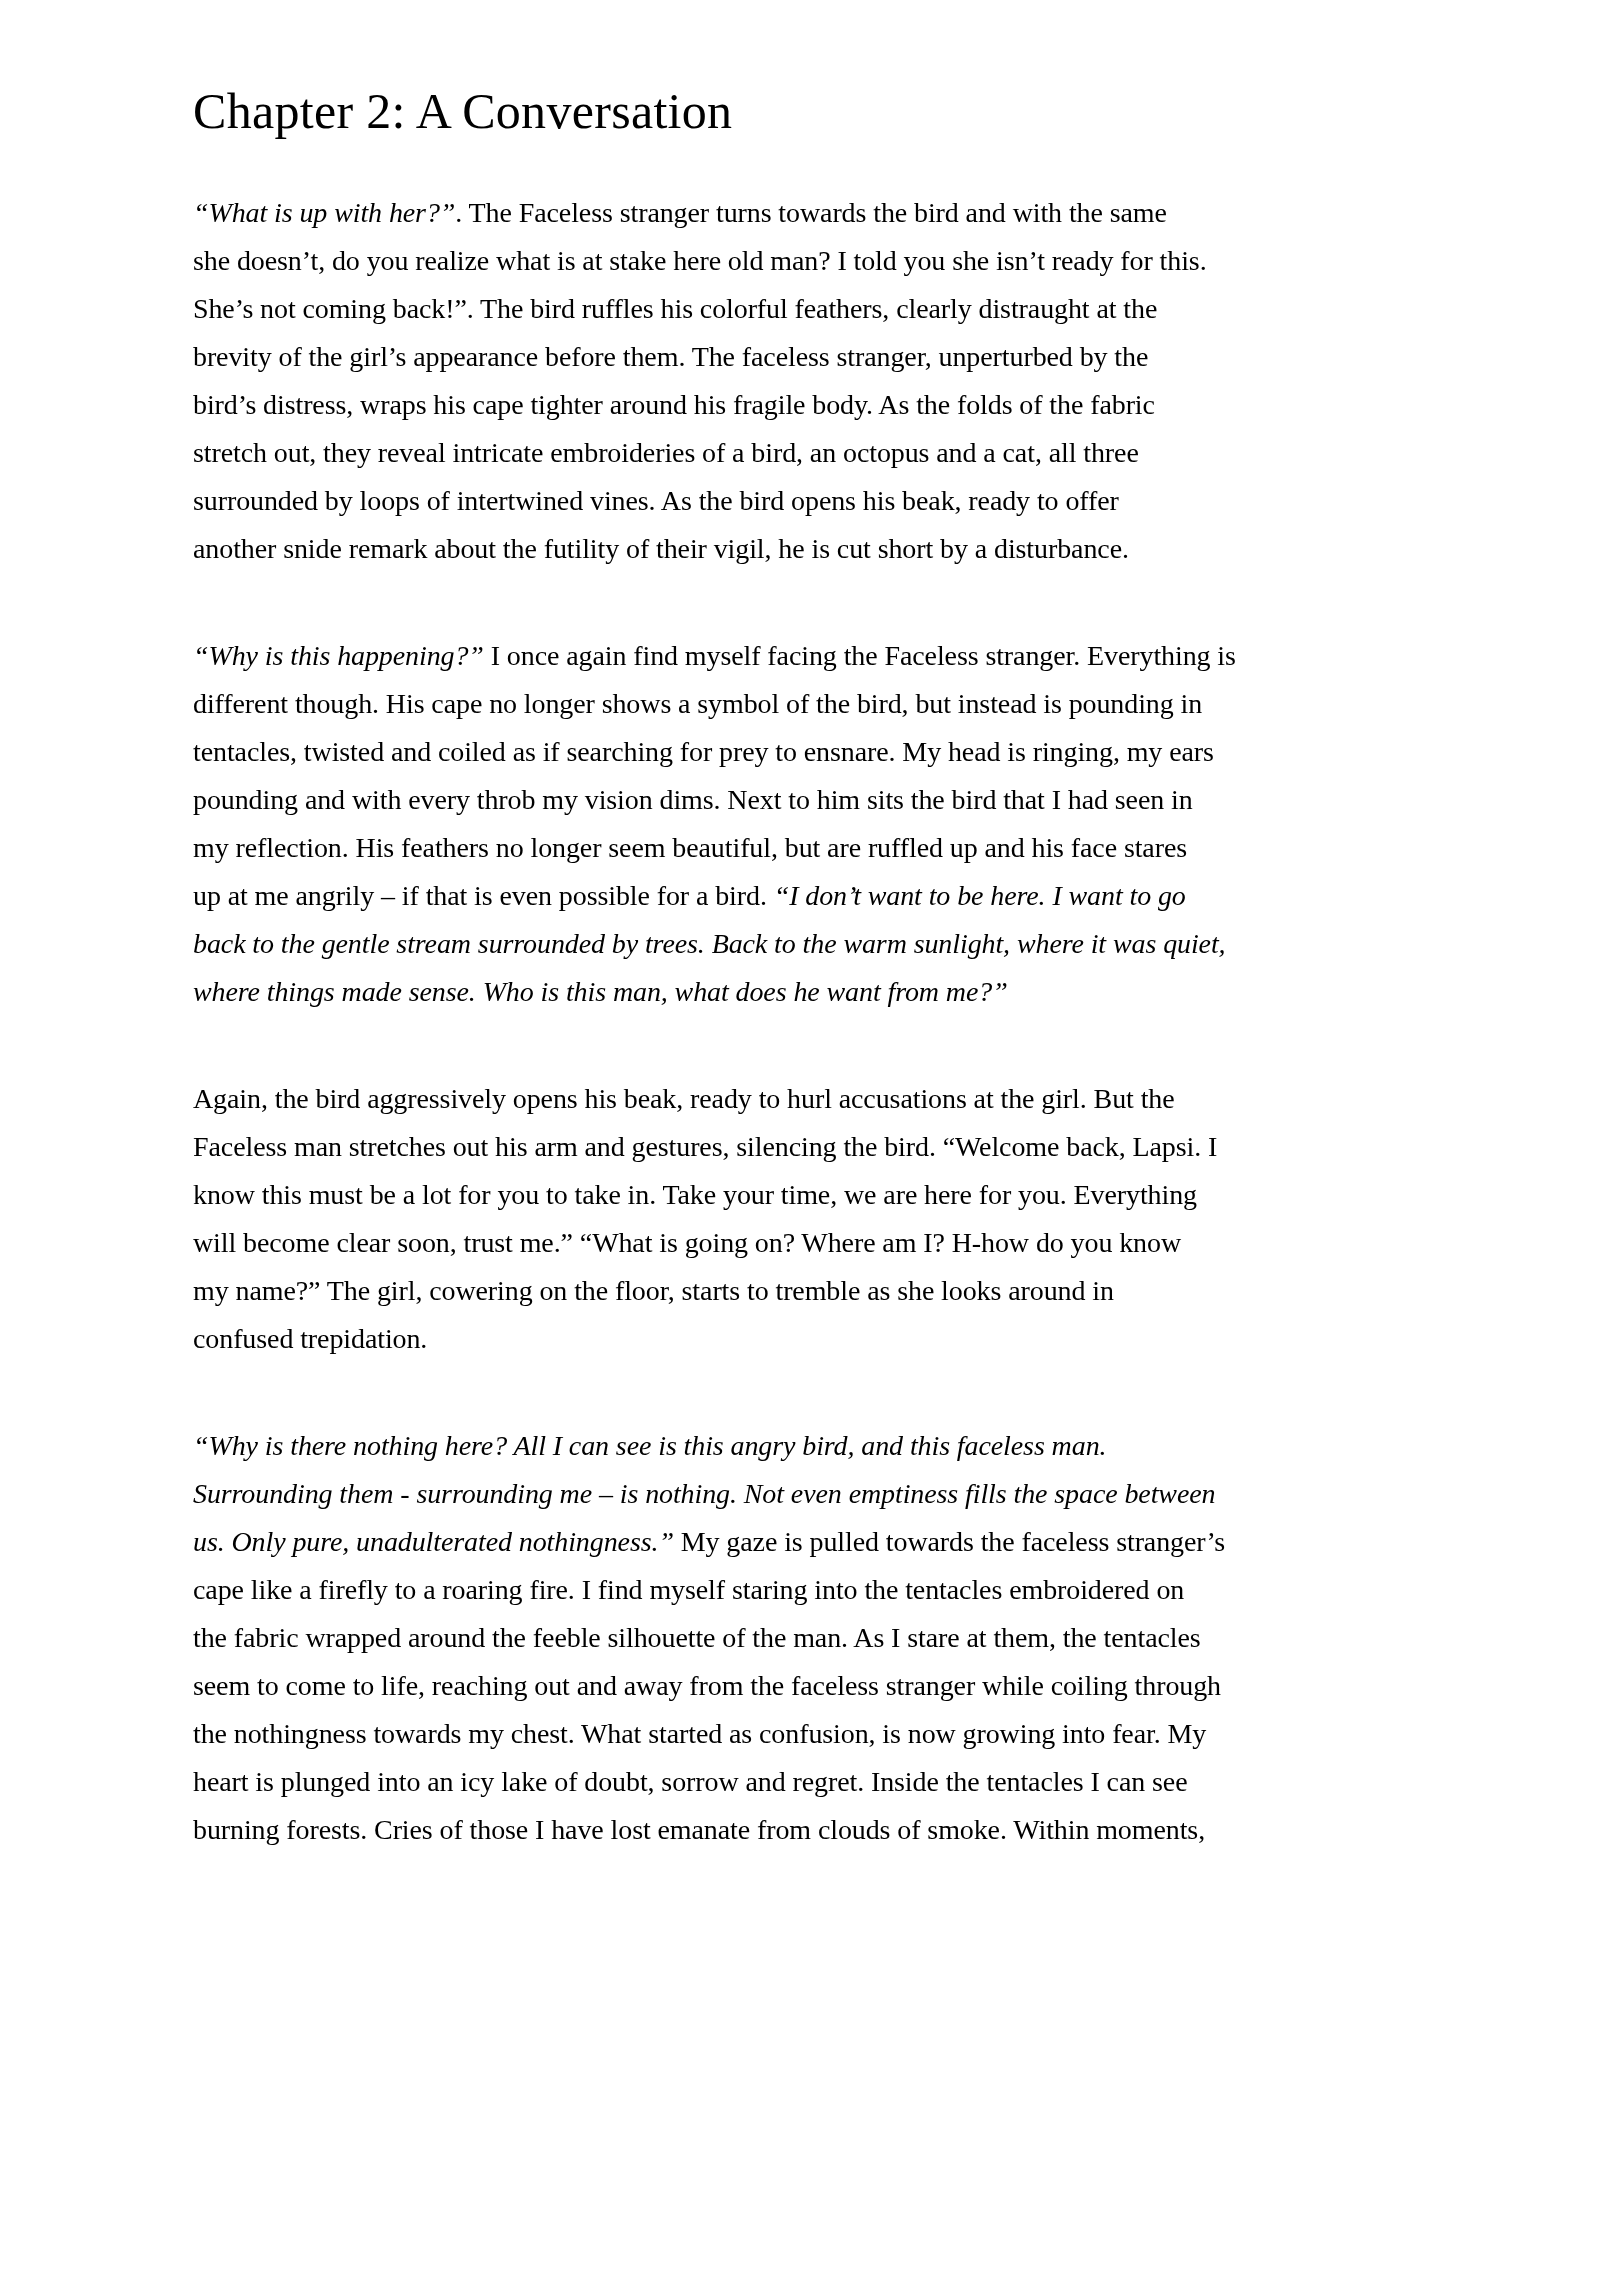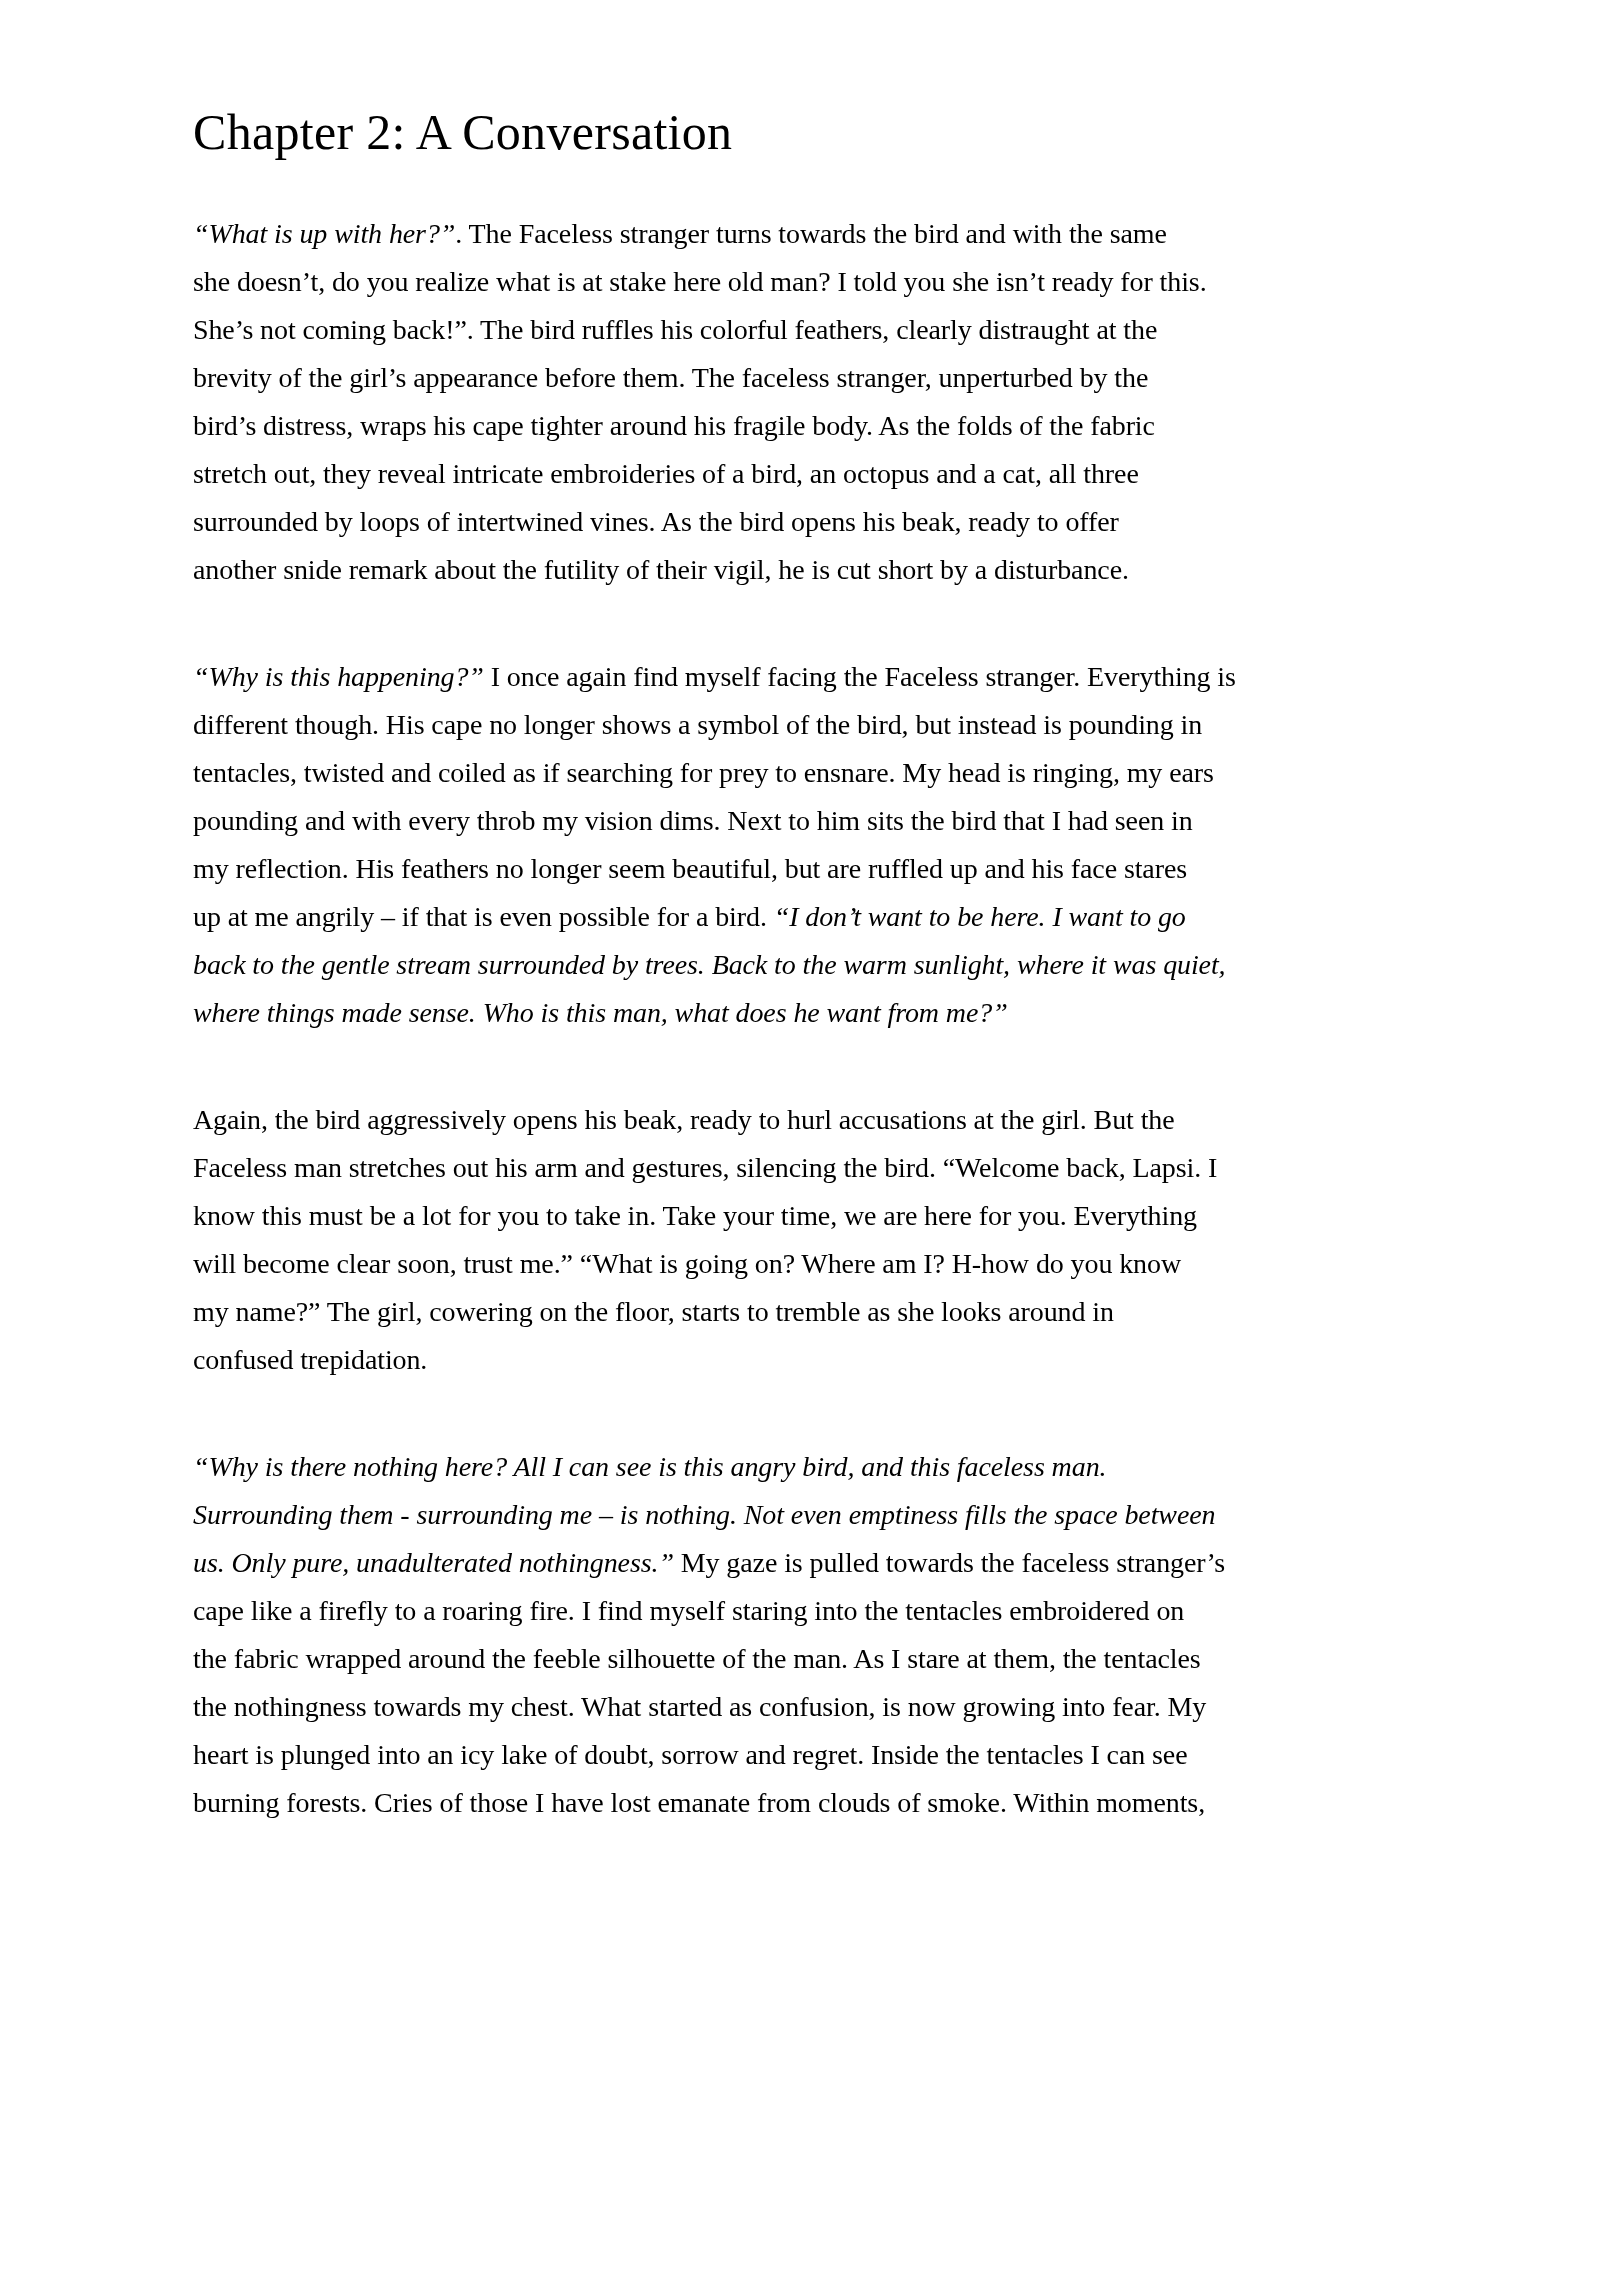--- a/index.html
+++ b/index.html
@@ -6,21 +6,21 @@
     margin: 0;
     padding: 0;
     background: #ffffff;
   }
   .page {
     position: relative;
     width: 1623px;
     height: 2295px;
     background: #ffffff;
     box-sizing: border-box;
-    padding: 105px 190px 0 193px;
+    padding: 84px 190px 0 193px;
     font-family: "Liberation Serif", serif;
     color: #000000;
     overflow: hidden;
   }
   .chapter-title {
     font-size: 50px;
     font-weight: normal;
     line-height: 1.1;
     margin: 0 0 50px 0;
     letter-spacing: 0.3px;
@@ -73,18 +73,19 @@
       <div class="line"><span class="seg">my name?” The girl, cowering on the floor, starts to tremble as she looks around in</span></div>
       <div class="line"><span class="seg">confused trepidation.</span></div>
     </div>
 
   <div class="paragraph">
       <div class="line"><span class="seg italic">“Why is there nothing here? All I can see is this angry bird, and this faceless man.</span></div>
       <div class="line"><span class="seg italic">Surrounding them - surrounding me – is nothing. Not even emptiness fills the space between</span></div>
       <div class="line"><span class="seg italic">us. Only pure, unadulterated nothingness.”</span><span class="seg"> My gaze is pulled towards the faceless stranger’s</span></div>
       <div class="line"><span class="seg">cape like a firefly to a roaring fire. I find myself staring into the tentacles embroidered on</span></div>
       <div class="line"><span class="seg">the fabric wrapped around the feeble silhouette of the man. As I stare at them, the tentacles</span></div>
+      <div class="line"><span class="seg">seem to come to life, reaching out and away from the faceless stranger while coiling through</span></div>
       <div class="line"><span class="seg">the nothingness towards my chest. What started as confusion, is now growing into fear. My</span></div>
       <div class="line"><span class="seg">heart is plunged into an icy lake of doubt, sorrow and regret. Inside the tentacles I can see</span></div>
       <div class="line"><span class="seg">burning forests. Cries of those I have lost emanate from clouds of smoke. Within moments,</span></div>
     </div>
 </div>
 
 
 </body></html>

